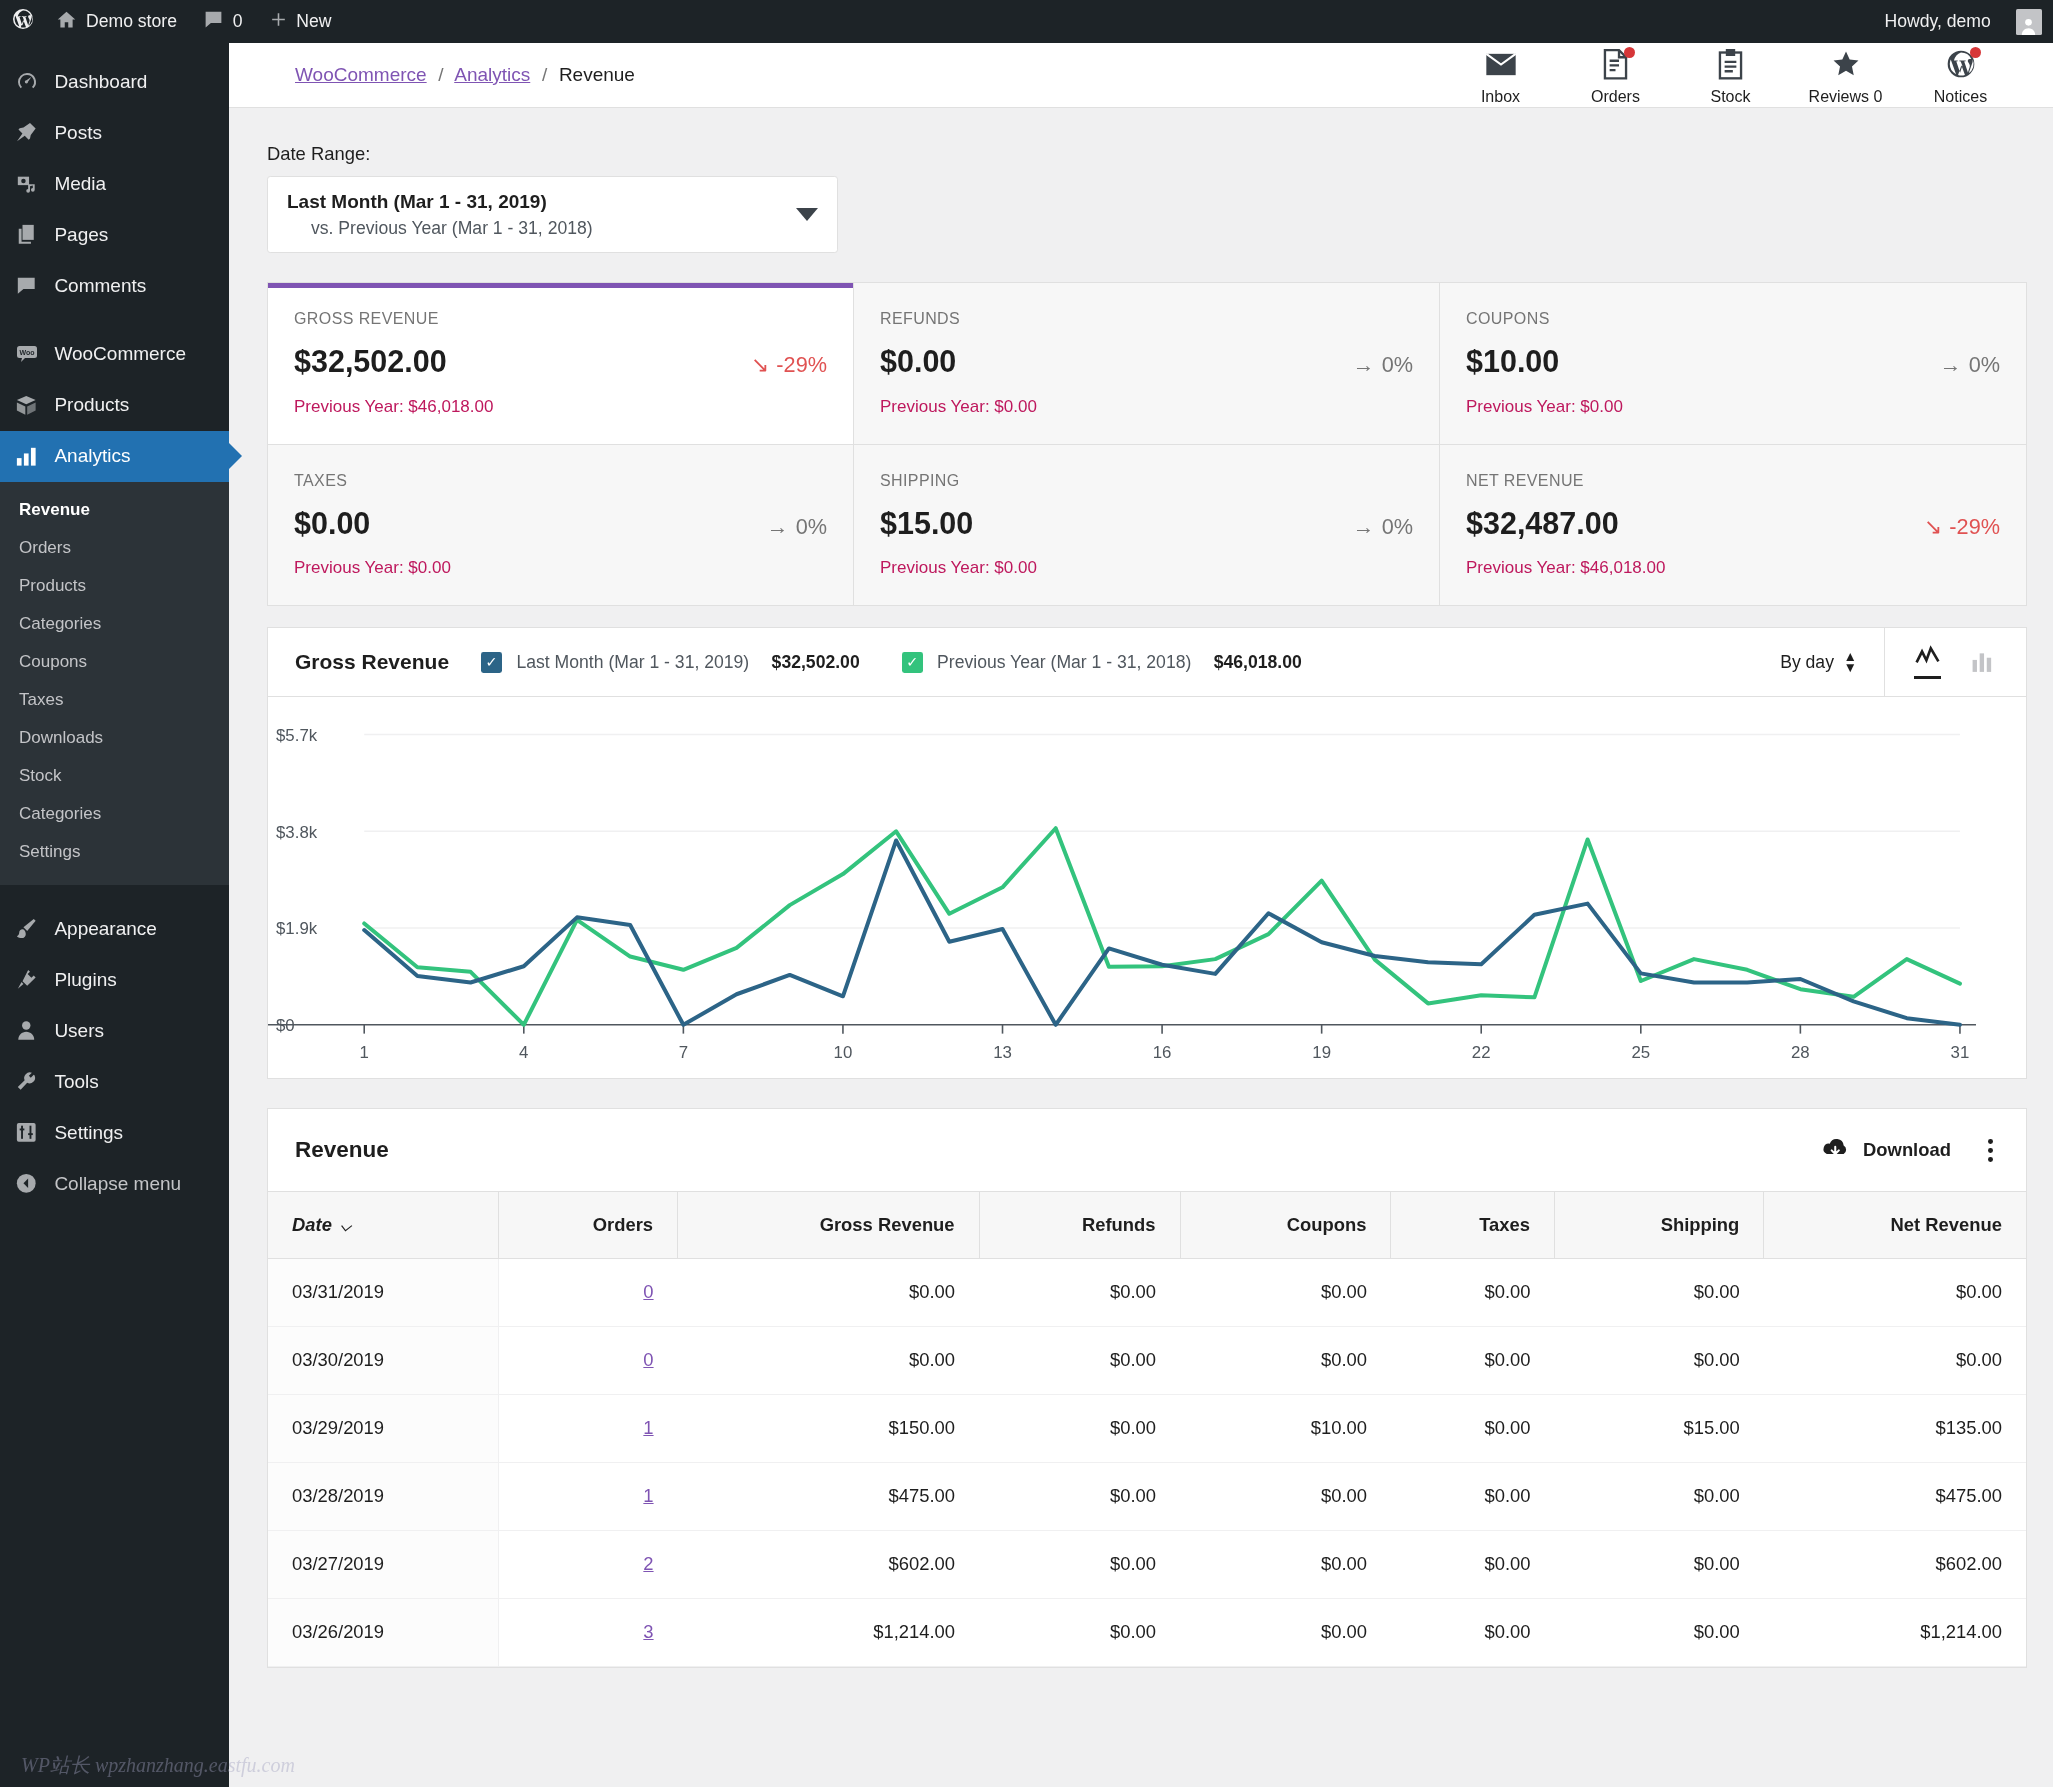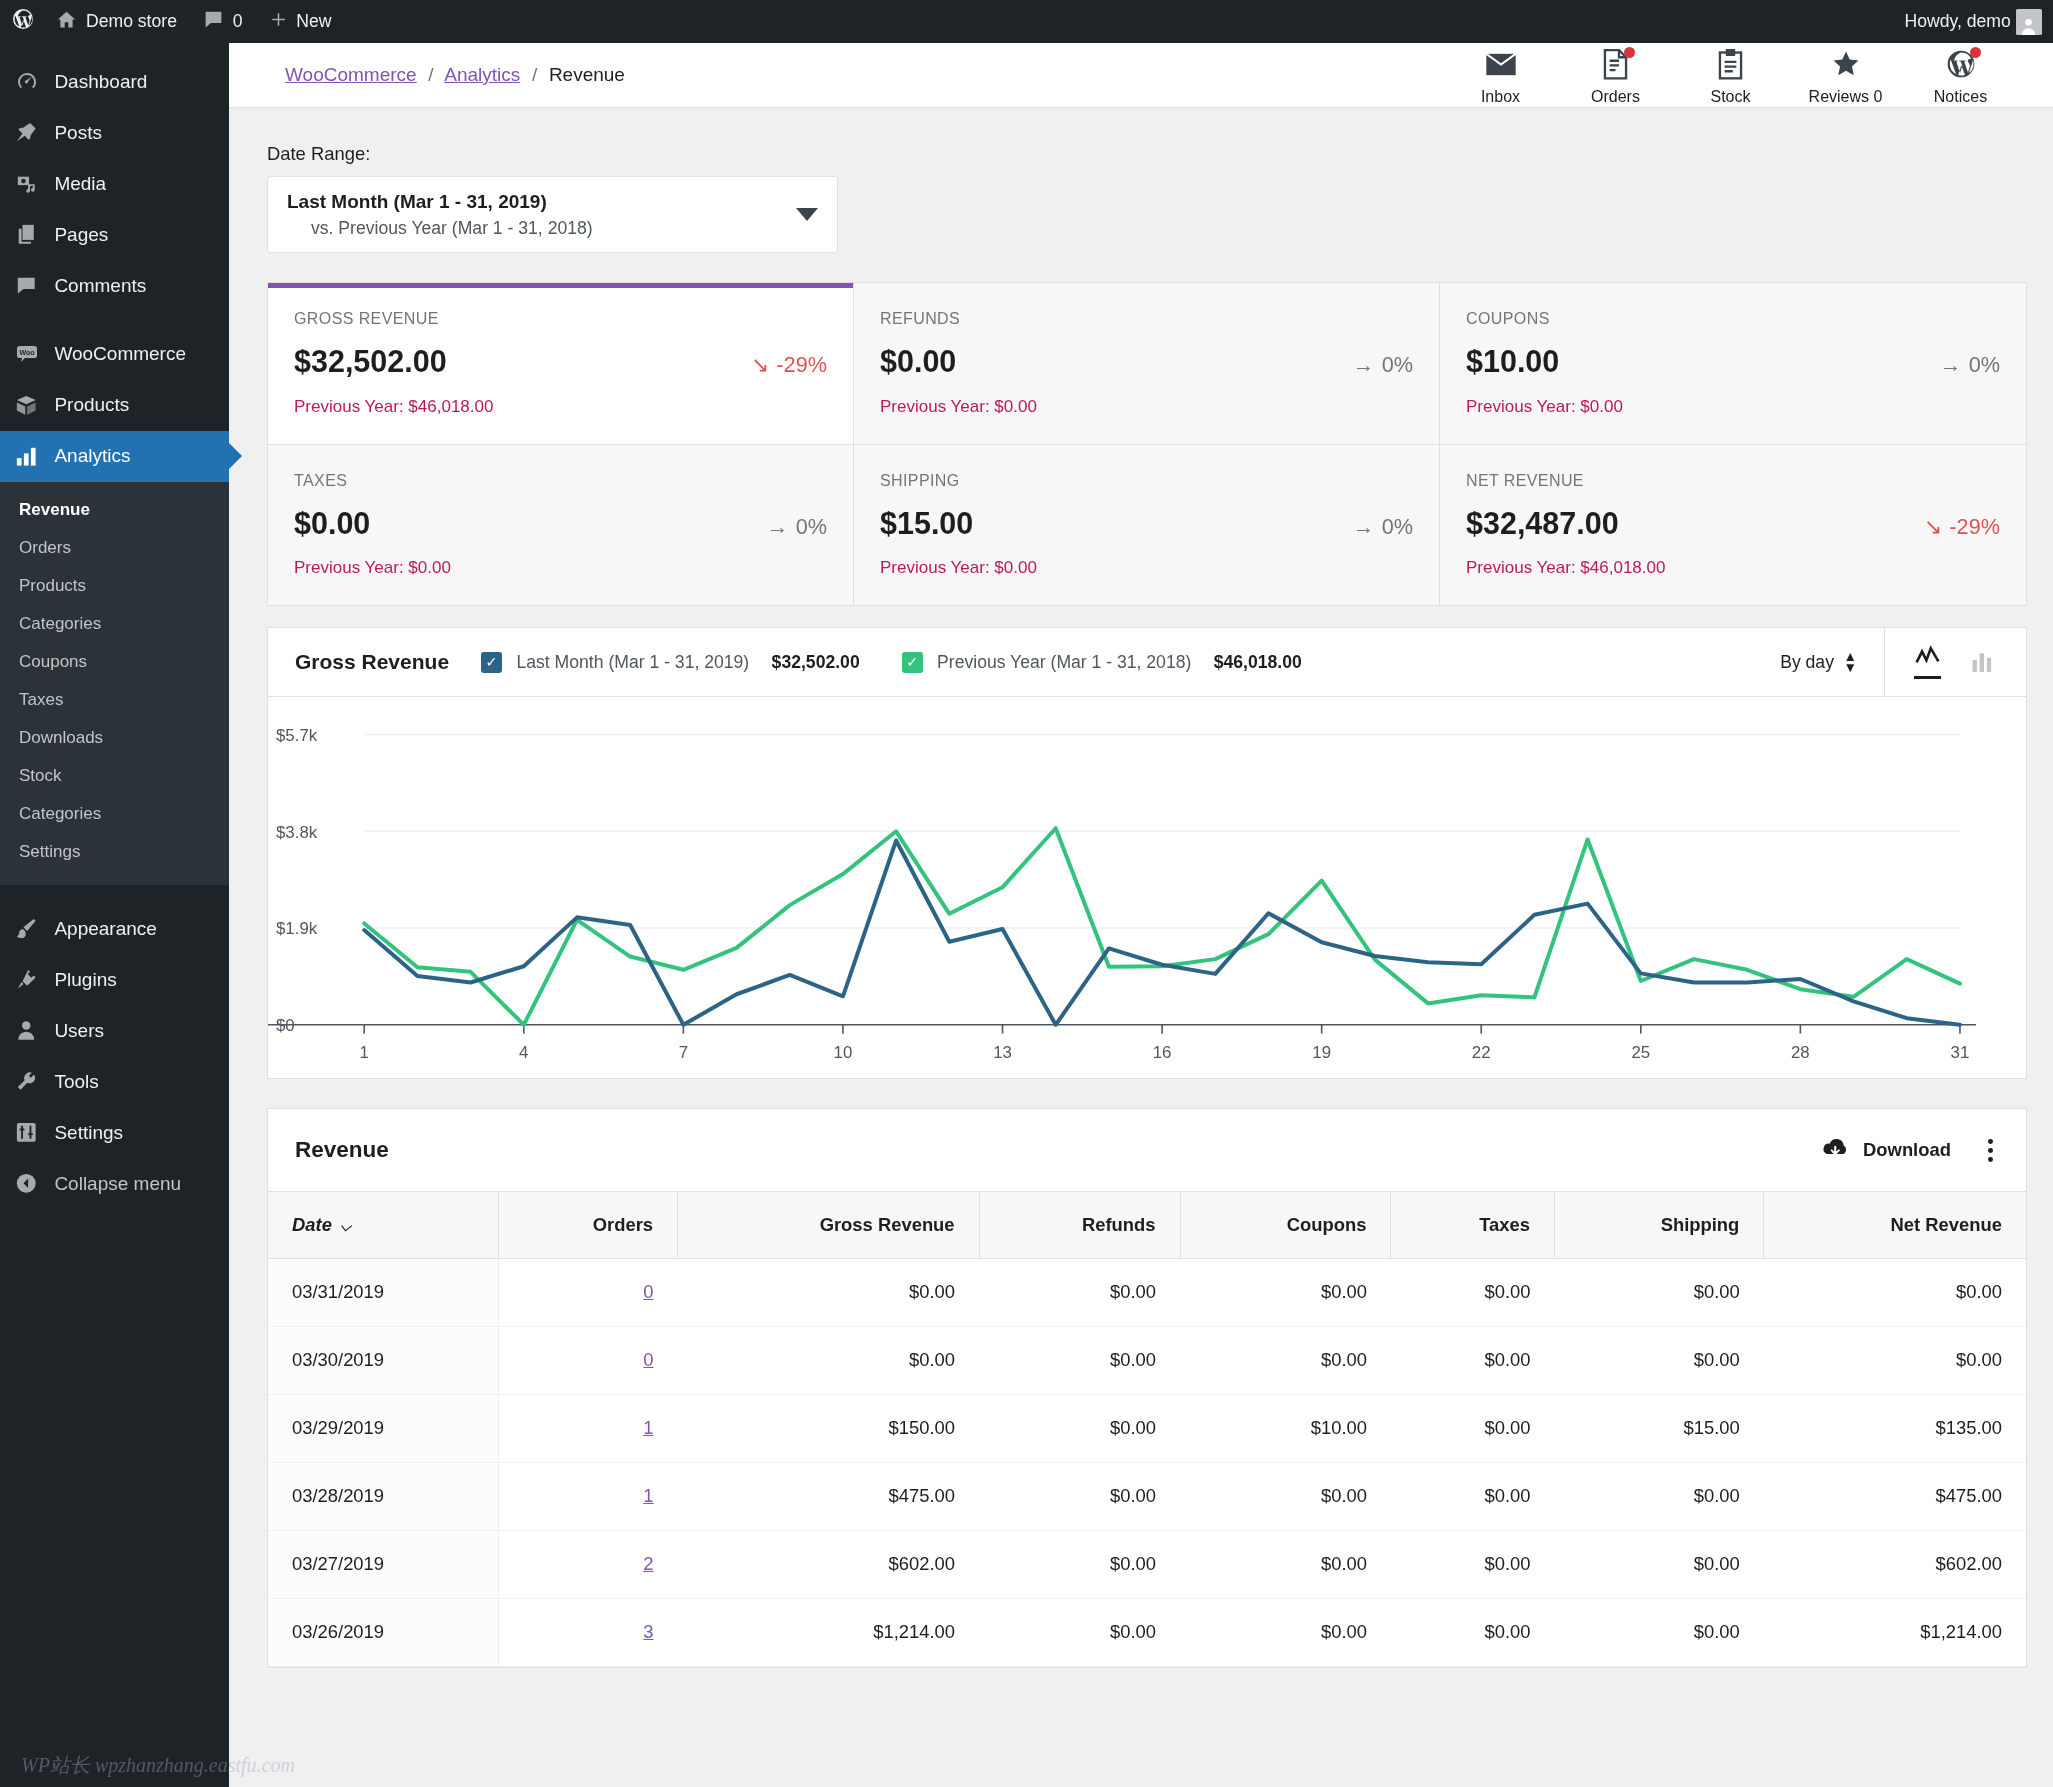--- a/index.html
+++ b/index.html
@@ -19,21 +19,21 @@
     display: flex; align-items: center;
     font-size: 17.6px;
     z-index: 30;
   }
   .ab-item {
     display: flex; align-items: center; gap: 8.8px;
     height: 43px; padding: 0 13px; color: #f0f0f1; white-space: nowrap;
   }
   .ab-logo { padding-left: 11.2px; padding-right: 8px; }
   .ab-spacer { flex: 1 1 auto; }
-  .ab-right { padding-right: 11.2px; gap: 5px; }
+  .ab-right { padding-right: 11.2px; gap: 25px; }
   .avatar-box {
     width: 26px; height: 26px; background: #c3c4c7; border-radius: 1.6px;
     display: flex; align-items: flex-end; justify-content: center; overflow: hidden;
   }
 
   
   #sidebar {
     position: absolute; top: 43px; left: 0; width: 229px; height: 1744px;
     background: #1d2327; color: #f0f0f1; z-index: 20;
   }
@@ -65,21 +65,21 @@
   #content {
     position: absolute; top: 43px; left: 229px;
     width: 1824px; height: 1744px;
     background: #f0f0f1; overflow: hidden;
   }
   #topbar {
     height: 65px; background: #fff; border-bottom: 0.8px solid #e0e0e0;
     display: flex; align-items: center; justify-content: space-between;
     padding: 0 35px 0 56px;
   }
-  .breadcrumb { font-size: 19px; color: #1e1e1e; }
+  .breadcrumb { font-size: 19px; color: #1e1e1e; margin-left: 10px; }
   .breadcrumb a { color: #7f54b3; text-decoration: underline; }
   .breadcrumb .sep { color: #757575; margin: 0 6.4px; }
 
   .topicons { display: flex; align-items: flex-start; gap: 0; }
   .topicon {
     width: 115px; display: flex; flex-direction: column;
     align-items: center; gap: 6.4px; font-size: 16px; color: #1e1e1e;
     position: relative; padding-top: 3.2px;
   }
   .topicon .glyph { height: 35px; display: flex; align-items: center; position: relative; }

